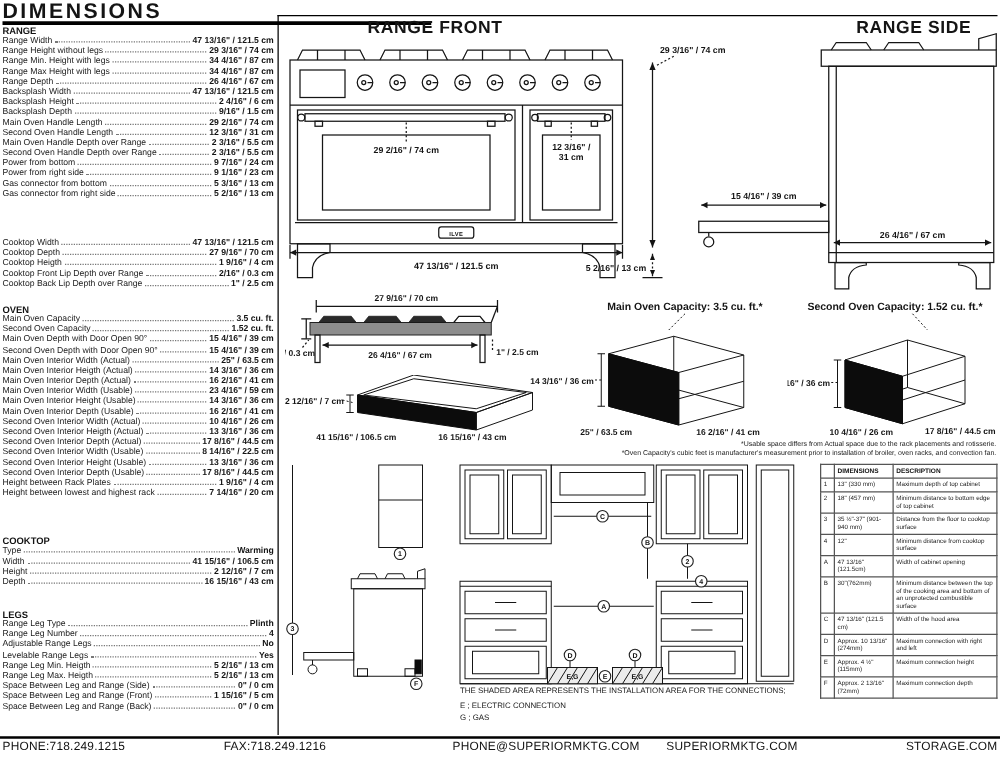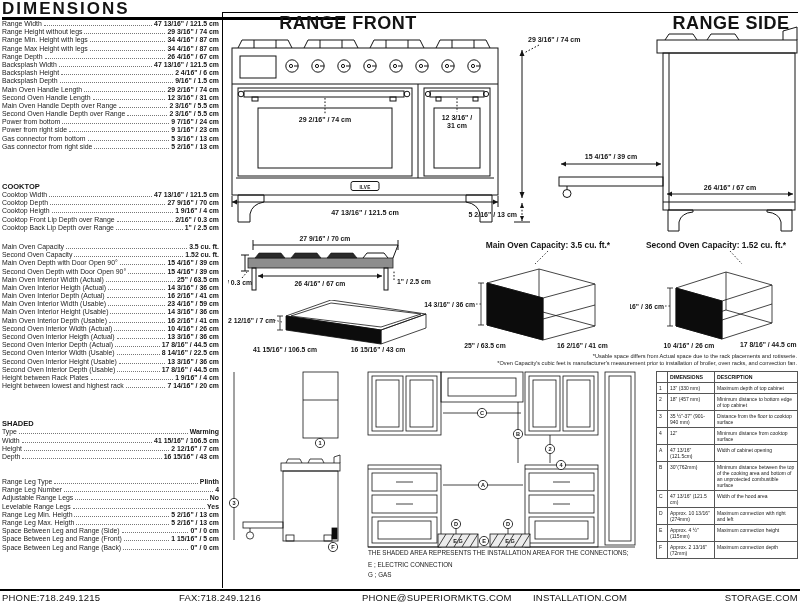--- a/index.html
+++ b/index.html
@@ -13,21 +13,21 @@
 .specs{position:absolute;left:2px;top:20px;width:217px}
 .sec:nth-of-type(2){margin-top:31px}
 .sec:nth-of-type(3){margin-top:11px}
 .sec:nth-of-type(4){margin-top:29px}
 .sec:nth-of-type(5){margin-top:17px}
 .sec-h{font-size:7.5px;font-weight:bold;height:9px}
 .srow{display:flex;align-items:baseline;font-size:6.9px;line-height:8.2px;height:8.2px}
 .srow .lab{white-space:nowrap;color:#222}
 .srow .dots{flex:1;border-bottom:1px dotted #777;margin:0 2px 1.5px 2px;min-width:4px}
 .srow .val{white-space:nowrap;font-weight:bold}
-.dtitle{position:absolute;top:13px;font-size:18px;font-weight:bold;text-align:center;letter-spacing:0.5px}
+.dtitle{position:absolute;top:13px;font-size:14px;font-weight:bold;text-align:center;letter-spacing:0.5px}
 #t-front{left:218px;width:260px}
 #t-side{left:631px;width:200px}
 svg{position:absolute}
 svg .ln{stroke:#151515;fill:none;stroke-width:1}
 svg .thin{stroke-width:0.8}
 svg .dsh{stroke-dasharray:1.6,1.8}
 svg .blk{fill:#0c0c0c;stroke:#0c0c0c}
 svg .gray{fill:#8d8d8d;stroke:#222;stroke-width:0.8}
 svg .dk{fill:#2a2a2a;stroke:#151515;stroke-width:0.6}
 svg .ah{fill:#141414;stroke:none}
@@ -56,20 +56,21 @@
 <body>
 
 <div class="title">DIMENSIONS</div>
 <div class="title-rule"></div>
 <div class="vrule"></div>
 <div class="hrule-top"></div>
 
 <div class="specs">
 
     <div class="sec">
+      <div class="sec-h">RANGE</div>
       <div>
 
           <div class="srow">
             <span class="lab">Range Width</span>
             <span class="dots"></span>
             <span class="val">47 13/16" / 121.5 cm</span>
           </div>
 
           <div class="srow">
             <span class="lab">Range Height without legs</span>
@@ -152,204 +153,205 @@
           <div class="srow">
             <span class="lab">Gas connector from bottom</span>
             <span class="dots"></span>
             <span class="val">5 3/16" / 13 cm</span>
           </div>
 
           <div class="srow">
             <span class="lab">Gas connector from right side</span>
             <span class="dots"></span>
             <span class="val">5 2/16" / 13 cm</span>
+          </div>
+        </div>
+    </div>
+
+    <div class="sec">
+      <div>
+
+          <div class="srow">
+            <span class="lab">Cooktop Width</span>
+            <span class="dots"></span>
+            <span class="val">47 13/16" / 121.5 cm</span>
+          </div>
+
+          <div class="srow">
+            <span class="lab">Cooktop Depth</span>
+            <span class="dots"></span>
+            <span class="val">27 9/16" / 70 cm</span>
+          </div>
+
+          <div class="srow">
+            <span class="lab">Cooktop Heigth</span>
+            <span class="dots"></span>
+            <span class="val">1 9/16" / 4 cm</span>
+          </div>
+
+          <div class="srow">
+            <span class="lab">Cooktop Front Lip Depth over Range</span>
+            <span class="dots"></span>
+            <span class="val">2/16" / 0.3 cm</span>
+          </div>
+
+          <div class="srow">
+            <span class="lab">Cooktop Back Lip Depth over Range</span>
+            <span class="dots"></span>
+            <span class="val">1" / 2.5 cm</span>
+          </div>
+        </div>
+    </div>
+
+    <div class="sec">
+      <div class="sec-h">OVEN</div>
+      <div>
+
+          <div class="srow">
+            <span class="lab">Main Oven Capacity</span>
+            <span class="dots"></span>
+            <span class="val">3.5 cu. ft.</span>
+          </div>
+
+          <div class="srow">
+            <span class="lab">Second Oven Capacity</span>
+            <span class="dots"></span>
+            <span class="val">1.52 cu. ft.</span>
+          </div>
+
+          <div class="srow">
+            <span class="lab">Main Oven Depth with Door Open 90°</span>
+            <span class="dots"></span>
+            <span class="val">15 4/16" / 39 cm</span>
+          </div>
+
+          <div class="srow">
+            <span class="lab">Second Oven Depth with Door Open 90°</span>
+            <span class="dots"></span>
+            <span class="val">15 4/16" / 39 cm</span>
+          </div>
+
+          <div class="srow">
+            <span class="lab">Main Oven Interior Width (Actual)</span>
+            <span class="dots"></span>
+            <span class="val">25" / 63.5 cm</span>
+          </div>
+
+          <div class="srow">
+            <span class="lab">Main Oven Interior Heigth (Actual)</span>
+            <span class="dots"></span>
+            <span class="val">14 3/16" / 36 cm</span>
+          </div>
+
+          <div class="srow">
+            <span class="lab">Main Oven Interior Depth (Actual)</span>
+            <span class="dots"></span>
+            <span class="val">16 2/16" / 41 cm</span>
+          </div>
+
+          <div class="srow">
+            <span class="lab">Main Oven Interior Width (Usable)</span>
+            <span class="dots"></span>
+            <span class="val">23 4/16" / 59 cm</span>
+          </div>
+
+          <div class="srow">
+            <span class="lab">Main Oven Interior Height (Usable)</span>
+            <span class="dots"></span>
+            <span class="val">14 3/16" / 36 cm</span>
+          </div>
+
+          <div class="srow">
+            <span class="lab">Main Oven Interior Depth (Usable)</span>
+            <span class="dots"></span>
+            <span class="val">16 2/16" / 41 cm</span>
+          </div>
+
+          <div class="srow">
+            <span class="lab">Second Oven Interior Width (Actual)</span>
+            <span class="dots"></span>
+            <span class="val">10 4/16" / 26 cm</span>
+          </div>
+
+          <div class="srow">
+            <span class="lab">Second Oven Interior Heigth (Actual)</span>
+            <span class="dots"></span>
+            <span class="val">13 3/16" / 36 cm</span>
+          </div>
+
+          <div class="srow">
+            <span class="lab">Second Oven Interior Depth (Actual)</span>
+            <span class="dots"></span>
+            <span class="val">17 8/16" / 44.5 cm</span>
+          </div>
+
+          <div class="srow">
+            <span class="lab">Second Oven Interior Width (Usable)</span>
+            <span class="dots"></span>
+            <span class="val">8 14/16" / 22.5 cm</span>
+          </div>
+
+          <div class="srow">
+            <span class="lab">Second Oven Interior Height (Usable)</span>
+            <span class="dots"></span>
+            <span class="val">13 3/16" / 36 cm</span>
+          </div>
+
+          <div class="srow">
+            <span class="lab">Second Oven Interior Depth (Usable)</span>
+            <span class="dots"></span>
+            <span class="val">17 8/16" / 44.5 cm</span>
+          </div>
+
+          <div class="srow">
+            <span class="lab">Height between Rack Plates</span>
+            <span class="dots"></span>
+            <span class="val">1 9/16" / 4 cm</span>
+          </div>
+
+          <div class="srow">
+            <span class="lab">Height between lowest and highest rack</span>
+            <span class="dots"></span>
+            <span class="val">7 14/16" / 20 cm</span>
           </div>
         </div>
     </div>
 
     <div class="sec">
       <div class="sec-h">COOKTOP</div>
       <div>
 
           <div class="srow">
-            <span class="lab">Cooktop Width</span>
-            <span class="dots"></span>
-            <span class="val">47 13/16" / 121.5 cm</span>
-          </div>
-
-          <div class="srow">
-            <span class="lab">Cooktop Depth</span>
-            <span class="dots"></span>
-            <span class="val">27 9/16" / 70 cm</span>
-          </div>
-
-          <div class="srow">
-            <span class="lab">Cooktop Heigth</span>
-            <span class="dots"></span>
-            <span class="val">1 9/16" / 4 cm</span>
-          </div>
-
-          <div class="srow">
-            <span class="lab">Cooktop Front Lip Depth over Range</span>
-            <span class="dots"></span>
-            <span class="val">2/16" / 0.3 cm</span>
-          </div>
-
-          <div class="srow">
-            <span class="lab">Cooktop Back Lip Depth over Range</span>
-            <span class="dots"></span>
-            <span class="val">1" / 2.5 cm</span>
+            <span class="lab">Type</span>
+            <span class="dots"></span>
+            <span class="val">Warming</span>
+          </div>
+
+          <div class="srow">
+            <span class="lab">Width</span>
+            <span class="dots"></span>
+            <span class="val">41 15/16" / 106.5 cm</span>
+          </div>
+
+          <div class="srow">
+            <span class="lab">Height</span>
+            <span class="dots"></span>
+            <span class="val">2 12/16" / 7 cm</span>
+          </div>
+
+          <div class="srow">
+            <span class="lab">Depth</span>
+            <span class="dots"></span>
+            <span class="val">16 15/16" / 43 cm</span>
           </div>
         </div>
     </div>
 
     <div class="sec">
-      <div>
-
-          <div class="srow">
-            <span class="lab">Main Oven Capacity</span>
-            <span class="dots"></span>
-            <span class="val">3.5 cu. ft.</span>
-          </div>
-
-          <div class="srow">
-            <span class="lab">Second Oven Capacity</span>
-            <span class="dots"></span>
-            <span class="val">1.52 cu. ft.</span>
-          </div>
-
-          <div class="srow">
-            <span class="lab">Main Oven Depth with Door Open 90°</span>
-            <span class="dots"></span>
-            <span class="val">15 4/16" / 39 cm</span>
-          </div>
-
-          <div class="srow">
-            <span class="lab">Second Oven Depth with Door Open 90°</span>
-            <span class="dots"></span>
-            <span class="val">15 4/16" / 39 cm</span>
-          </div>
-
-          <div class="srow">
-            <span class="lab">Main Oven Interior Width (Actual)</span>
-            <span class="dots"></span>
-            <span class="val">25" / 63.5 cm</span>
-          </div>
-
-          <div class="srow">
-            <span class="lab">Main Oven Interior Heigth (Actual)</span>
-            <span class="dots"></span>
-            <span class="val">14 3/16" / 36 cm</span>
-          </div>
-
-          <div class="srow">
-            <span class="lab">Main Oven Interior Depth (Actual)</span>
-            <span class="dots"></span>
-            <span class="val">16 2/16" / 41 cm</span>
-          </div>
-
-          <div class="srow">
-            <span class="lab">Main Oven Interior Width (Usable)</span>
-            <span class="dots"></span>
-            <span class="val">23 4/16" / 59 cm</span>
-          </div>
-
-          <div class="srow">
-            <span class="lab">Main Oven Interior Height (Usable)</span>
-            <span class="dots"></span>
-            <span class="val">14 3/16" / 36 cm</span>
-          </div>
-
-          <div class="srow">
-            <span class="lab">Main Oven Interior Depth (Usable)</span>
-            <span class="dots"></span>
-            <span class="val">16 2/16" / 41 cm</span>
-          </div>
-
-          <div class="srow">
-            <span class="lab">Second Oven Interior Width (Actual)</span>
-            <span class="dots"></span>
-            <span class="val">10 4/16" / 26 cm</span>
-          </div>
-
-          <div class="srow">
-            <span class="lab">Second Oven Interior Heigth (Actual)</span>
-            <span class="dots"></span>
-            <span class="val">13 3/16" / 36 cm</span>
-          </div>
-
-          <div class="srow">
-            <span class="lab">Second Oven Interior Depth (Actual)</span>
-            <span class="dots"></span>
-            <span class="val">17 8/16" / 44.5 cm</span>
-          </div>
-
-          <div class="srow">
-            <span class="lab">Second Oven Interior Width (Usable)</span>
-            <span class="dots"></span>
-            <span class="val">8 14/16" / 22.5 cm</span>
-          </div>
-
-          <div class="srow">
-            <span class="lab">Second Oven Interior Height (Usable)</span>
-            <span class="dots"></span>
-            <span class="val">13 3/16" / 36 cm</span>
-          </div>
-
-          <div class="srow">
-            <span class="lab">Second Oven Interior Depth (Usable)</span>
-            <span class="dots"></span>
-            <span class="val">17 8/16" / 44.5 cm</span>
-          </div>
-
-          <div class="srow">
-            <span class="lab">Height between Rack Plates</span>
-            <span class="dots"></span>
-            <span class="val">1 9/16" / 4 cm</span>
-          </div>
-
-          <div class="srow">
-            <span class="lab">Height between lowest and highest rack</span>
-            <span class="dots"></span>
-            <span class="val">7 14/16" / 20 cm</span>
-          </div>
-        </div>
-    </div>
-
-    <div class="sec">
-      <div class="sec-h">SHADED</div>
-      <div>
-
-          <div class="srow">
-            <span class="lab">Type</span>
-            <span class="dots"></span>
-            <span class="val">Warming</span>
-          </div>
-
-          <div class="srow">
-            <span class="lab">Width</span>
-            <span class="dots"></span>
-            <span class="val">41 15/16" / 106.5 cm</span>
-          </div>
-
-          <div class="srow">
-            <span class="lab">Height</span>
-            <span class="dots"></span>
-            <span class="val">2 12/16" / 7 cm</span>
-          </div>
-
-          <div class="srow">
-            <span class="lab">Depth</span>
-            <span class="dots"></span>
-            <span class="val">16 15/16" / 43 cm</span>
-          </div>
-        </div>
-    </div>
-
-    <div class="sec">
+      <div class="sec-h">LEGS</div>
       <div>
 
           <div class="srow">
             <span class="lab">Range Leg Type</span>
             <span class="dots"></span>
             <span class="val">Plinth</span>
           </div>
 
           <div class="srow">
             <span class="lab">Range Leg Number</span>
@@ -793,15 +795,15 @@
         <td>Maximum connection depth</td>
       </tr>
     </tbody>
 </table>
 
 <div class="footer-rule"></div>
 <div class="footer">
   <span class="f1">PHONE:718.249.1215</span>
   <span class="f2">FAX:718.249.1216</span>
   <span class="f3">PHONE@SUPERIORMKTG.COM</span>
-  <span class="f4">INSTALLATION.COM</span>
+  <span class="f4">SUPERIORMKTG.COM</span>
   <span class="f5">STORAGE.COM</span>
 </div>
 
 </body></html>

